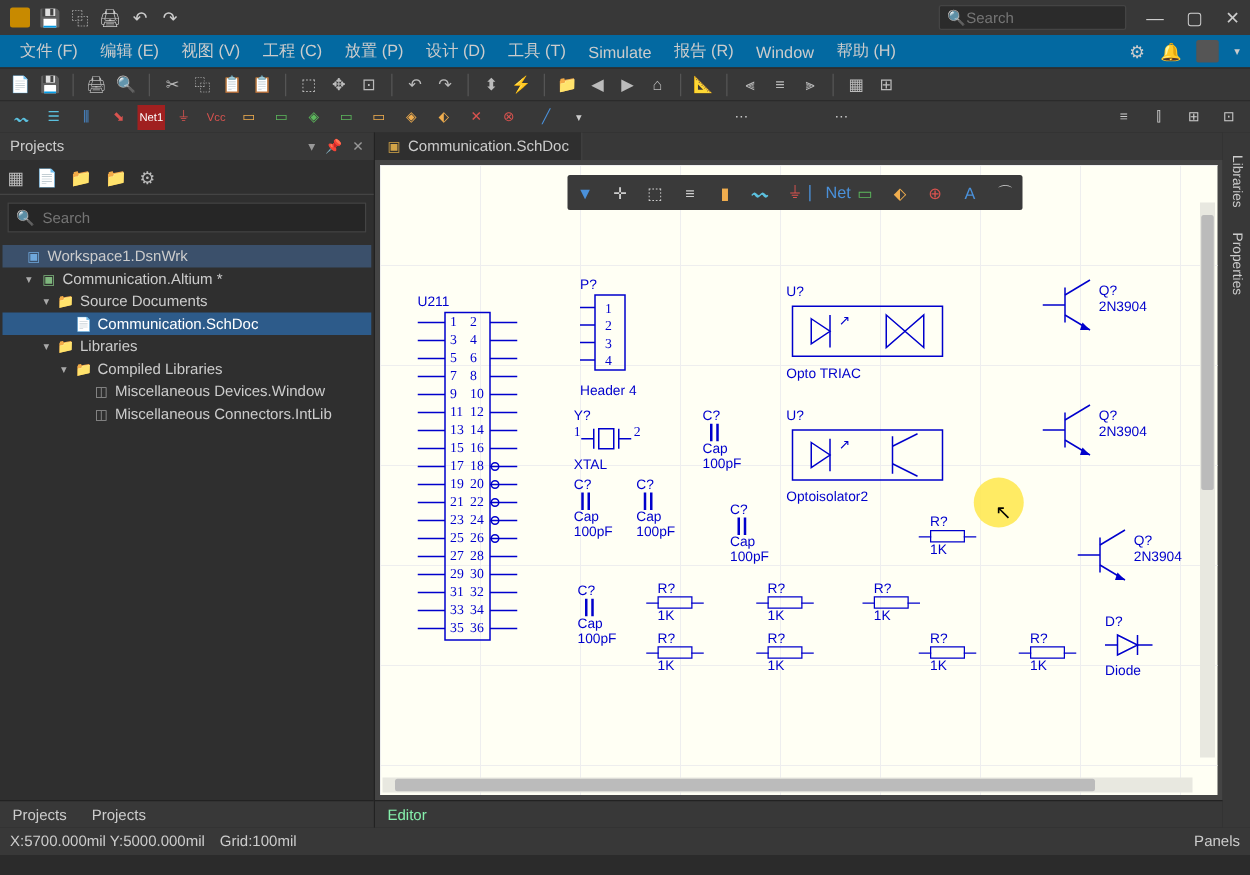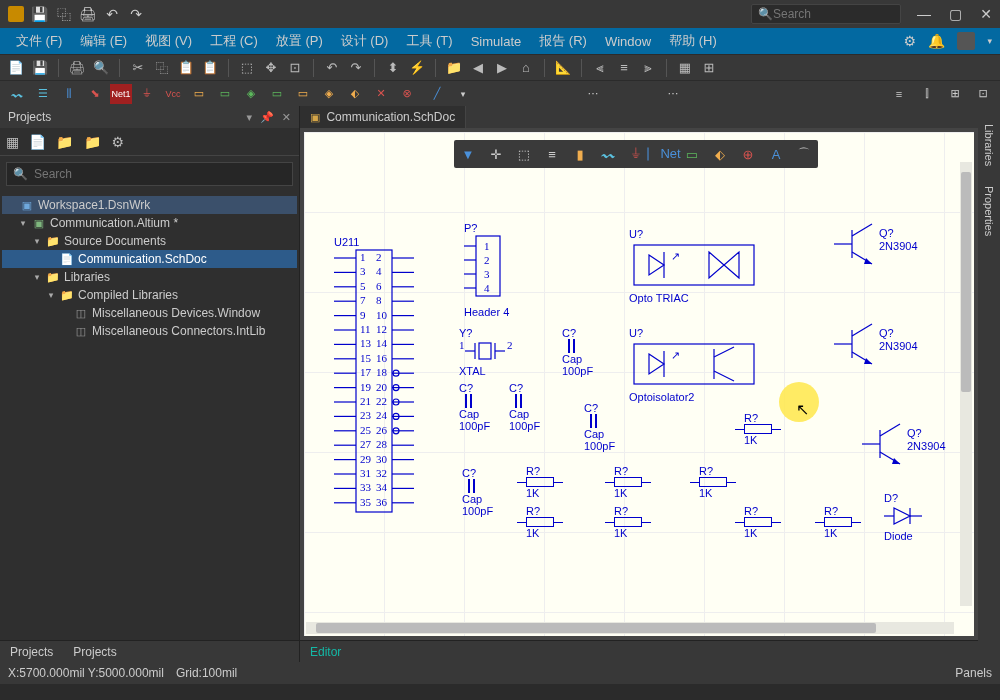--- a/index.html
+++ b/index.html
@@ -95,21 +95,21 @@
 .cursor-hl { position: absolute; width: 40px; height: 40px; background: #ffe74a; border-radius: 50%; opacity: 0.85; z-index: 3; }
 .cursor-arrow { position: absolute; z-index: 4; font-size: 16px; color: #000; }
 
 
 .vscroll { position: absolute; right: 2px; top: 30px; bottom: 30px; width: 12px; background: #e8e8e0; }
 .vscroll .thumb { position: absolute; left: 1px; right: 1px; top: 10px; height: 220px; background: #bbb; border-radius: 2px; }
 .hscroll { position: absolute; left: 2px; right: 20px; bottom: 2px; height: 12px; background: #e8e8e0; }
 .hscroll .thumb { position: absolute; top: 1px; bottom: 1px; left: 10px; width: 560px; background: #bbb; border-radius: 2px; }
 
 .editor-footer { height: 22px; background: #383838; display: flex; align-items: center; border-top: 1px solid #222; }
-.editor-footer .tab { padding: 2px 10px; color: #14b8a6; }
+.editor-footer .tab { padding: 2px 10px; color: #86efac; }
 
 
 .right-panels { width: 22px; background: #383838; display: flex; flex-direction: column; align-items: center; padding-top: 10px; }
 .right-panels .vtab { writing-mode: vertical-rl; padding: 8px 2px; color: #ccc; font-size: 11px; margin-bottom: 4px; }
 
 
 .statusbar { height: 22px; background: #383838; display: flex; align-items: center; padding: 0 8px; color: #ccc; font-size: 12px; }
 .statusbar .right { margin-left: auto; }
 .statusbar .center { position: absolute; left: 50%; transform: translateX(-50%); }
 

